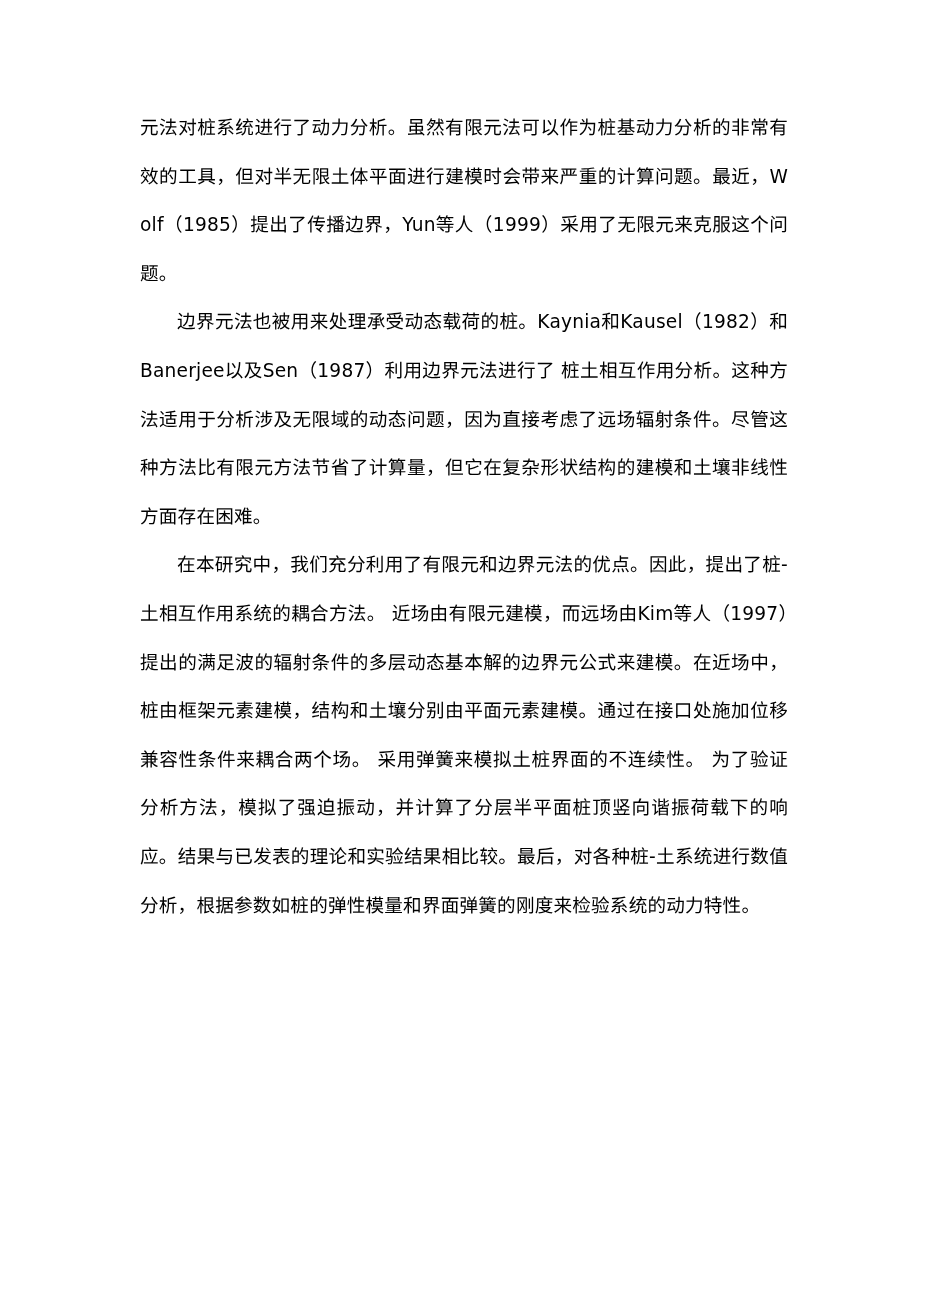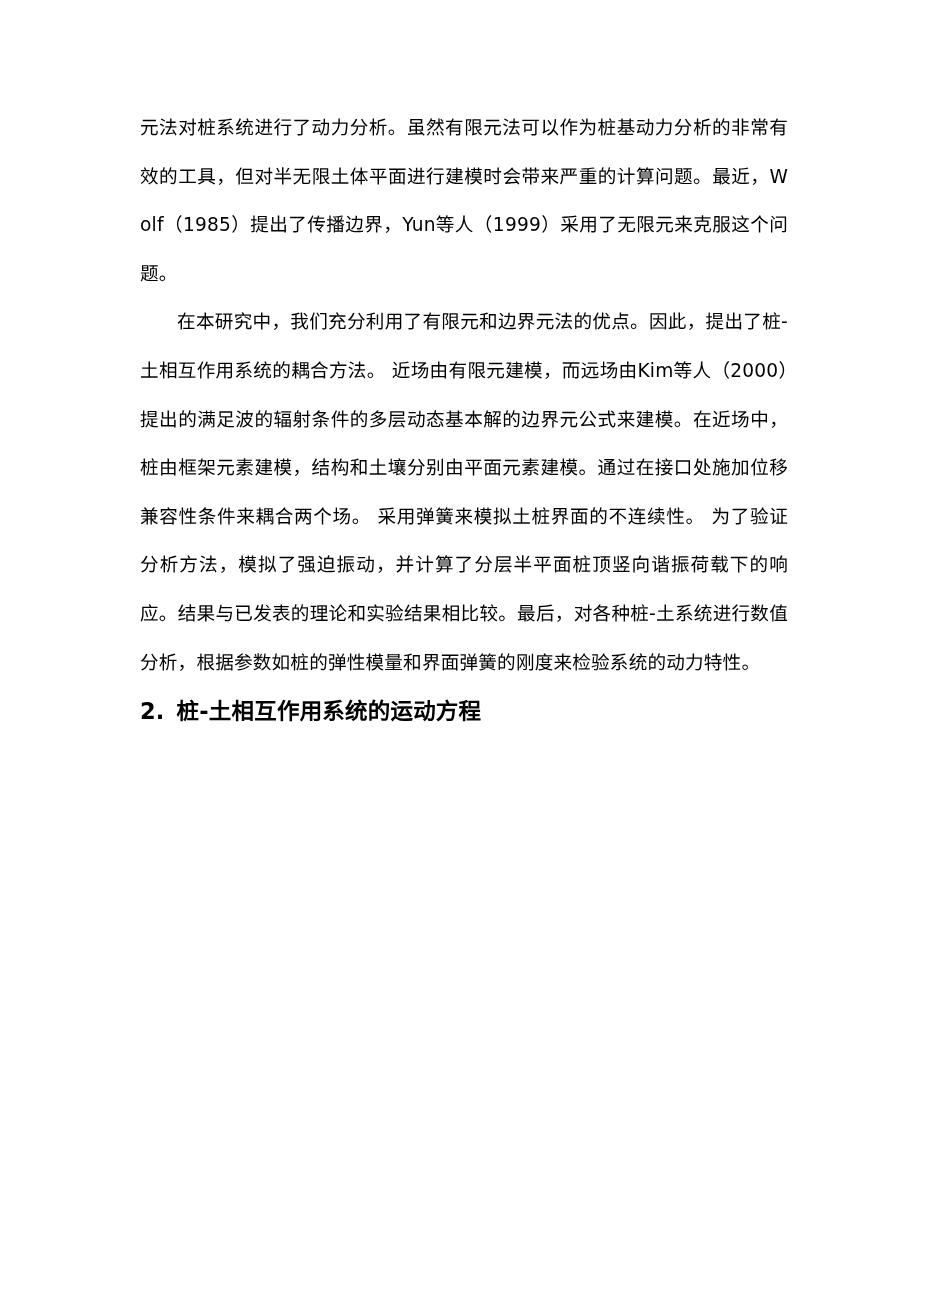--- a/index.html
+++ b/index.html
@@ -44,19 +44,19 @@
     margin-right: 12px;
   }
 </style>
 </head>
 <body>
 
 <div class="page">
 
   <p class="body-text">元法对桩系统进行了动力分析。虽然有限元法可以作为桩基动力分析的非常有效的工具，但对半无限土体平面进行建模时会带来严重的计算问题。最近，Wolf（1985）提出了传播边界，Yun等人（1999）采用了无限元来克服这个问题。</p>
 
+  <p class="body-text indent">边界元法也被用来处理承受动态载荷的桩。Kaynia和Kausel（1982）和Banerjee以及Sen（1987）利用边界元法进行了 桩土相互作用分析。这种方法适用于分析涉及无限域的动态问题，因为直接考虑了远场辐射条件。尽管这种方法比有限元方法节省了计算量，但它在复杂形状结构的建模和土壤非线性方面存在困难。</p>
 
-  <p class="body-text indent">在本研究中，我们充分利用了有限元和边界元法的优点。因此，提出了桩-土相互作用系统的耦合方法。 近场由有限元建模，而远场由Kim等人（2000）提出的满足波的辐射条件的多层动态基本解的边界元公式来建模。在近场中，桩由框架元素建模，结构和土壤分别由平面元素建模。通过在接口处施加位移兼容性条件来耦合两个场。 采用弹簧来模拟土桩界面的不连续性。 为了验证分析方法，模拟了强迫振动，并计算了分层半平面桩顶竖向谐振荷载下的响应。结果与已发表的理论和实验结果相比较。最后，对各种桩-土系统进行数值分析，根据参数如桩的弹性模量和界面弹簧的刚度来检验系统的动力特性。</p>
+  <p class="body-text indent">在本研究中，我们充分利用了有限元和边界元法的优点。因此，提出了桩-土相互作用系统的耦合方法。 近场由有限元建模，而远场由Kim等人（1997）提出的满足波的辐射条件的多层动态基本解的边界元公式来建模。在近场中，桩由框架元素建模，结构和土壤分别由平面元素建模。通过在接口处施加位移兼容性条件来耦合两个场。 采用弹簧来模拟土桩界面的不连续性。 为了验证分析方法，模拟了强迫振动，并计算了分层半平面桩顶竖向谐振荷载下的响应。结果与已发表的理论和实验结果相比较。最后，对各种桩-土系统进行数值分析，根据参数如桩的弹性模量和界面弹簧的刚度来检验系统的动力特性。</p>
 
-  <h2 class="section-heading"><span class="heading-number">2.</span><span>桩-土相互作用系统的运动方程</span></h2>
 
 
 </div>
 
 </body></html>

